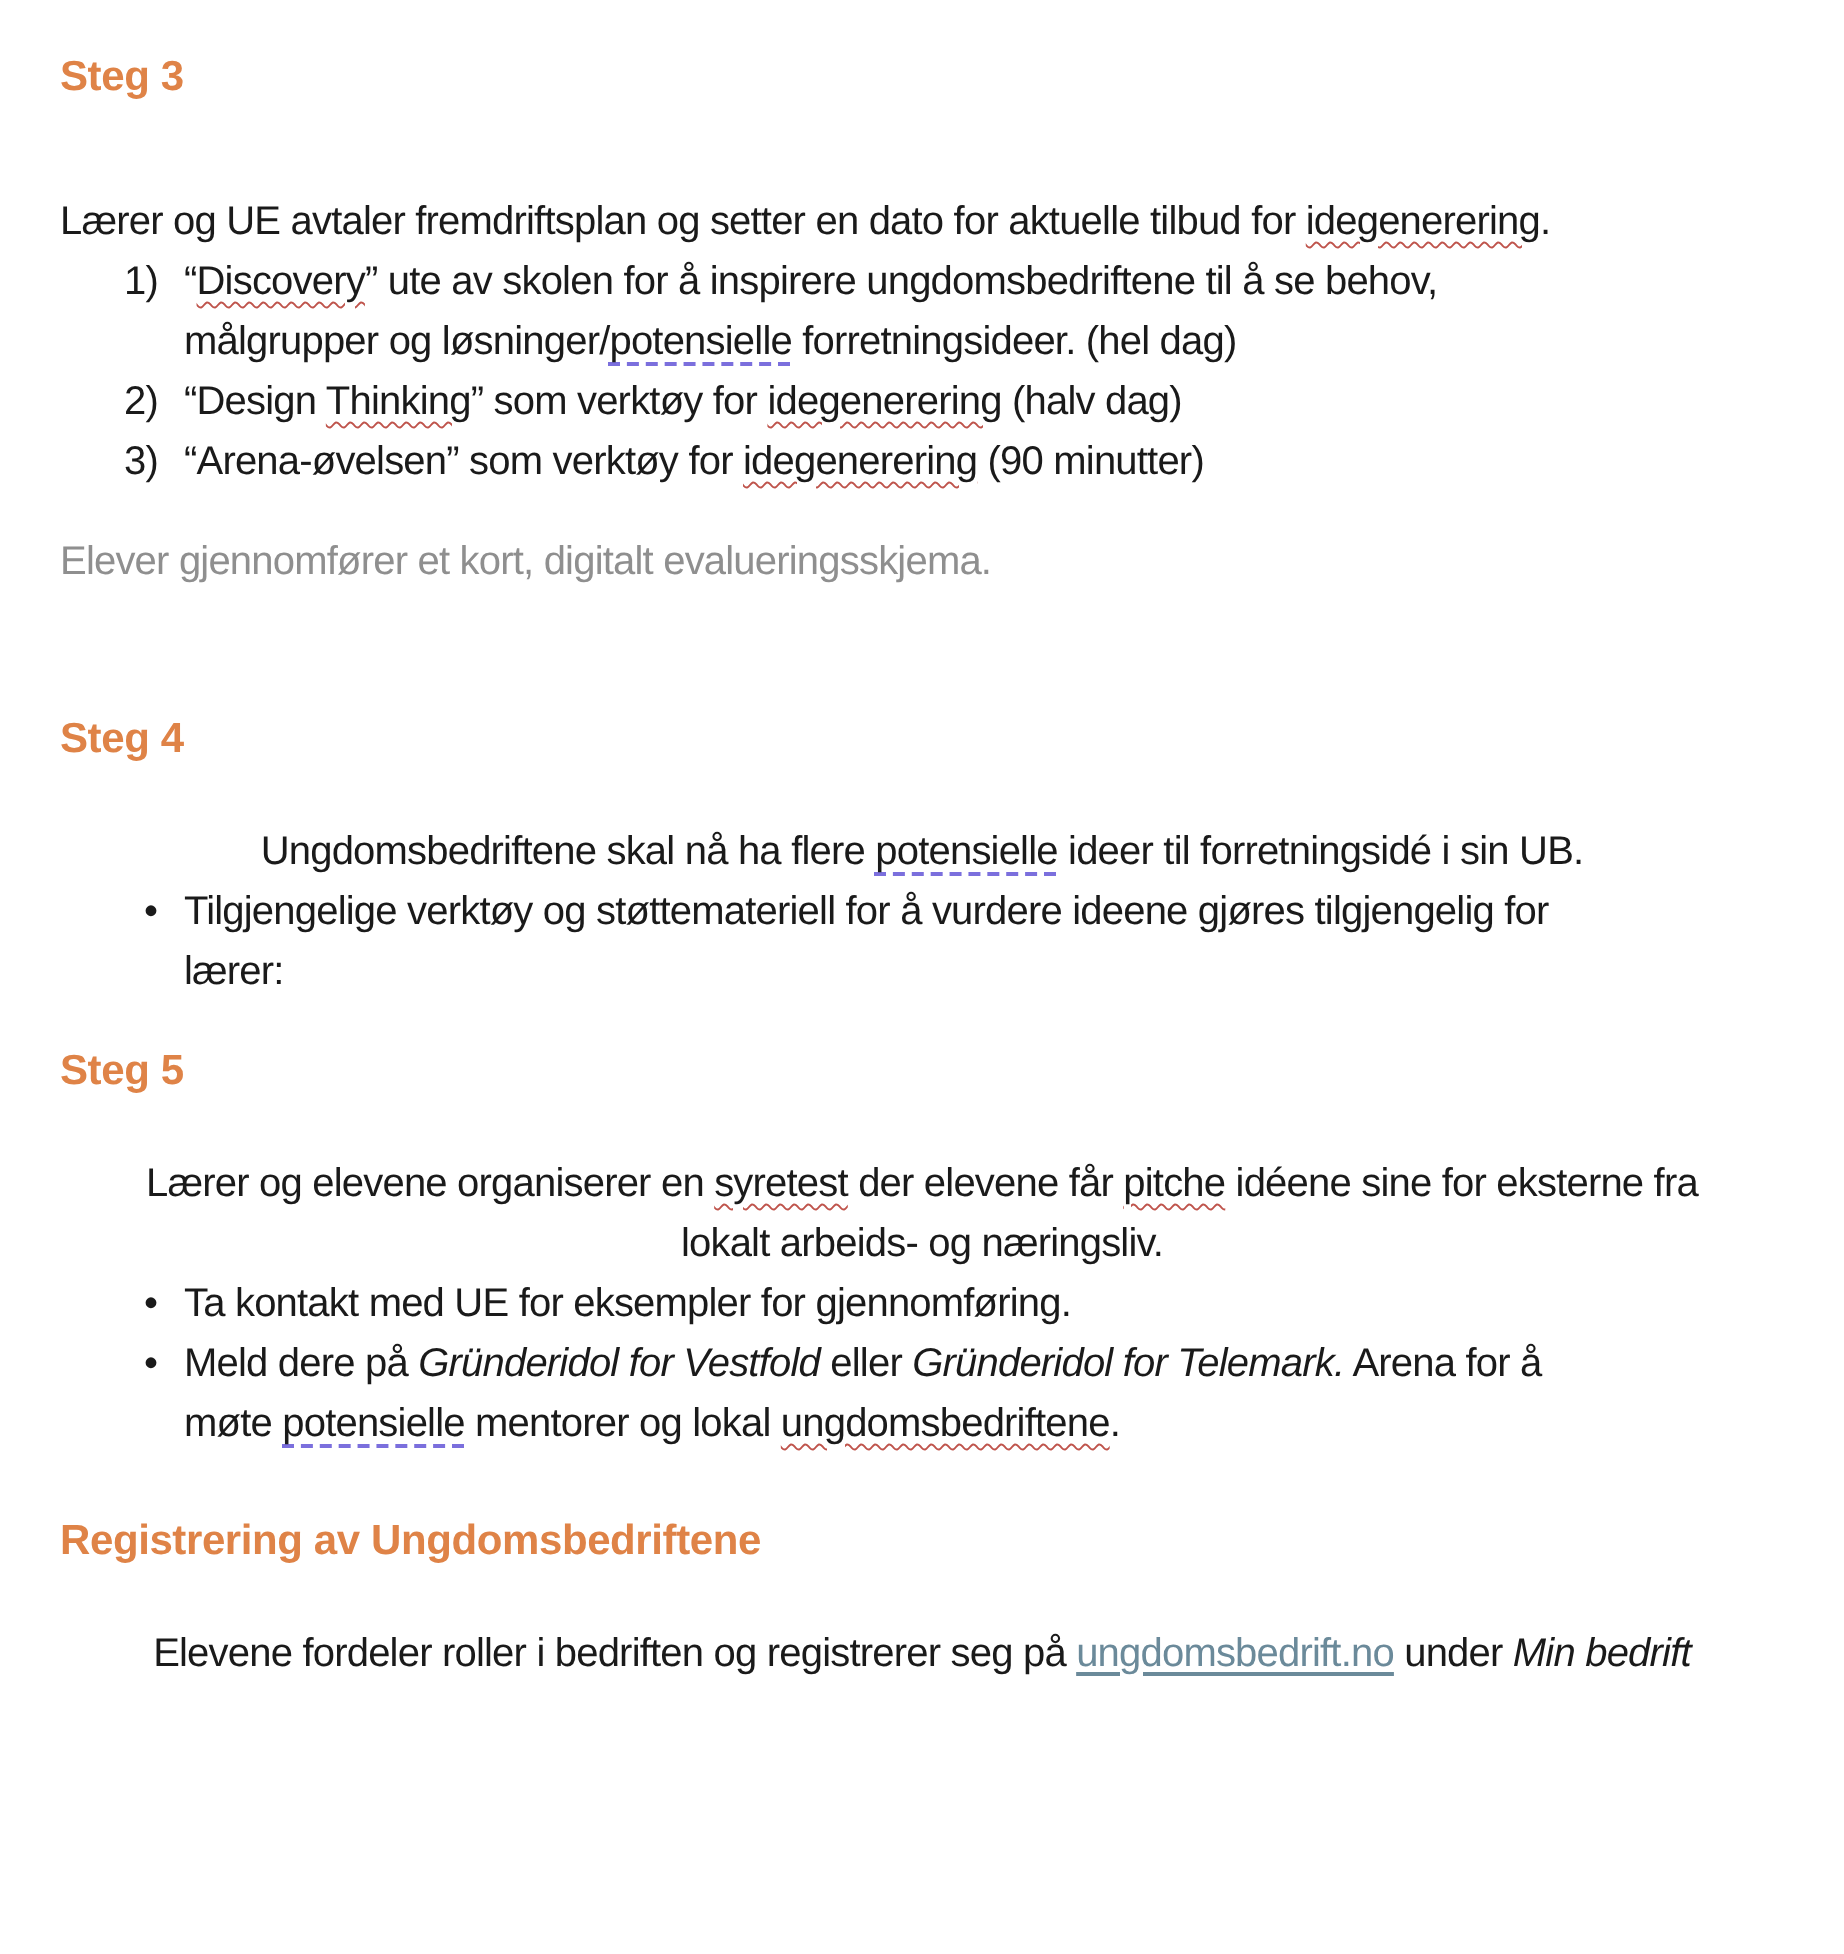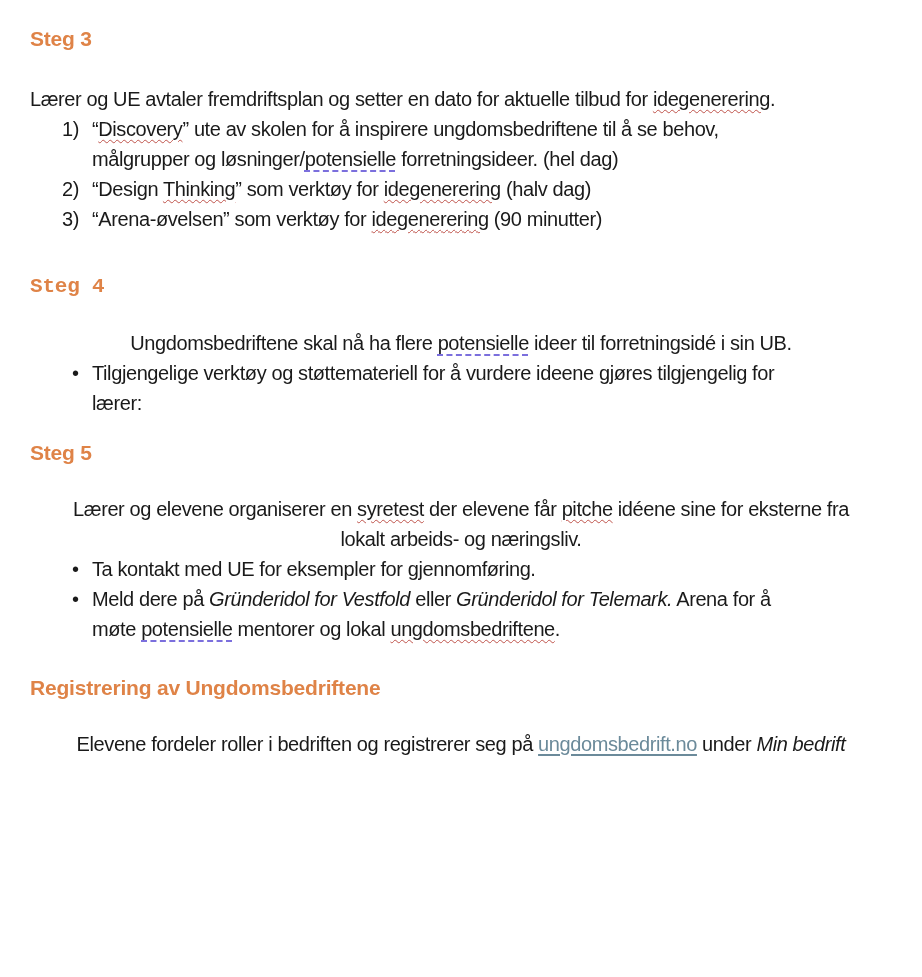--- a/index.html
+++ b/index.html
@@ -17,24 +17,24 @@
     font-family:"Liberation Sans","DejaVu Sans",sans-serif;
     font-size:20px;line-height:30px;
     letter-spacing:-0.4px;
     color:var(--body);
   }
   .doc{width:922px;height:943px;padding:24px 30px 0 30px;overflow:hidden;background:#fff;}
   .h{
     font-size:21px;line-height:30px;font-weight:700;
     color:var(--heading);letter-spacing:-0.2px;
   }
-  .h.steg4{margin-top:38px;font-family:Liberation Mono, monospace;}
+  .h.steg4{margin-top:59px;}
   .h.steg5{margin-top:20px;}
   .h.reg{margin-top:29px;}
-  .para{margin-top:30px;}
+  .para{margin-top:42px;}
   .para.p2,.para.p3,.para.p4{margin-top:26px;text-align:center;}
   .note{margin-top:20px;color:var(--muted);}
   .olist{padding-left:32px;}
   .ulist{padding-left:42px;}
   .sublist{padding-left:98px;}
   .li{display:flex;align-items:flex-start;}
   .num{width:30px;flex:none;}
   .bullet{width:20px;flex:none;}
   .sub-marker{width:32px;flex:none;padding-top:10px;}
   .circle{display:block;width:9px;height:9px;border:1.5px solid var(--body);border-radius:50%;}
@@ -79,20 +79,21 @@
     <div class="li">
       <span class="num">2)</span>
       <span class="li-text"><span>“Design </span><span class="rt-spell">Thinking</span><span>” som verktøy for </span><span class="rt-spell">idegenerering</span><span> (halv dag)</span></span>
     </div>
     <div class="li">
       <span class="num">3)</span>
       <span class="li-text"><span>“Arena-øvelsen” som verktøy for </span><span class="rt-spell">idegenerering</span><span> (90 minutter)</span></span>
     </div>
   </div>
 
+  <div class="note">Elever gjennomfører et kort, digitalt evalueringsskjema.</div>
 
   <div class="h steg4">Steg 4</div>
 
   <div class="para p2"><span>Ungdomsbedriftene skal nå ha flere </span><span class="rt-grammar">potensielle</span><span> ideer til forretningsidé i sin UB.</span></div>
 
   <div class="ulist">
     <div class="li">
       <span class="bullet">•</span>
       <span class="li-text"><span>Tilgjengelige verktøy og støttemateriell for å vurdere ideene gjøres tilgjengelig for</span><br><span>lærer:</span></span>
     </div>

